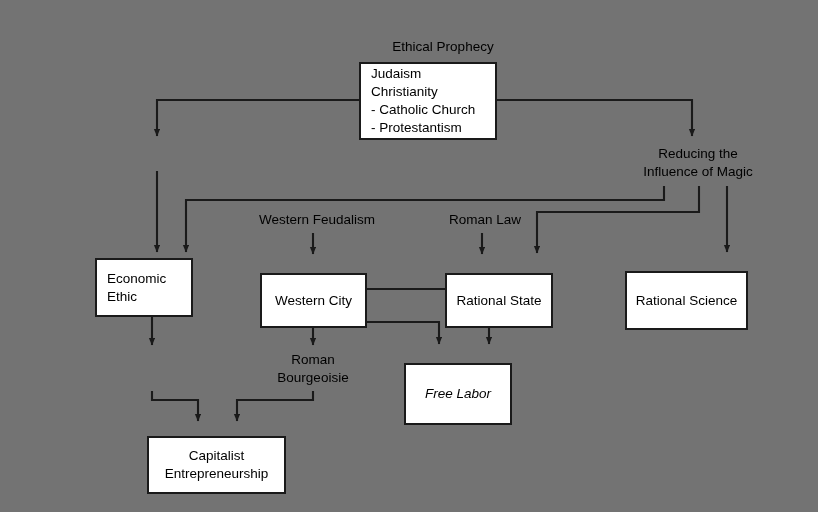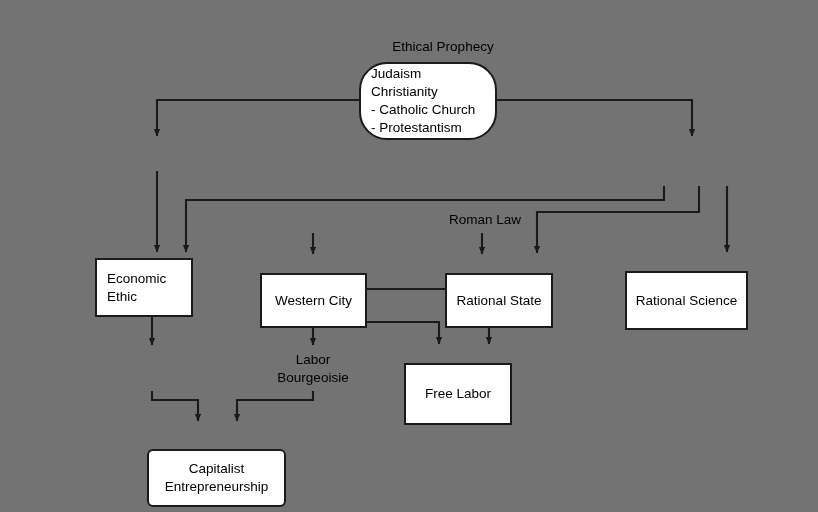--- a/index.html
+++ b/index.html
@@ -95,40 +95,43 @@
 
       <path d="M152,391 L152,400 L198,400 L198,421" marker-end="url(#arrowhead)"></path>
 
       <path d="M313,391 L313,400 L237,400 L237,421" marker-end="url(#arrowhead)"></path>
     </g>
   </svg>
 
   <div class="plain-label" style="left:378px; top:38px; width:130px;">Ethical Prophecy</div>
 
 
+  <div class="plain-label" style="left:634px; top:145px; width:128px;">Reducing the
+Influence of Magic</div>
 
+  <div class="plain-label" style="left:252px; top:211px; width:130px;">Western Feudalism</div>
 
   <div class="plain-label" style="left:440px; top:211px; width:90px;">Roman Law</div>
 
 
-  <div class="plain-label" style="left:258px; top:351px; width:110px;">Labor
+  <div class="plain-label" style="left:258px; top:351px; width:110px;">Roman
 Bourgeoisie</div>
 
-  <div class="node-box left-align" style="left:359px; top:62px; width:138px; height:78px;border-radius:28px;">Judaism
+  <div class="node-box left-align" style="left:359px; top:62px; width:138px; height:78px;">Judaism
 Christianity
 - Catholic Church
 - Protestantism</div>
 
   <div class="node-box left-align" style="left:95px; top:258px; width:98px; height:59px;">Economic
 Ethic</div>
 
   <div class="node-box center-align" style="left:260px; top:260px; width:107px; height:55px;">Western City</div>
 
   <div class="node-box center-align" style="left:445px; top:260px; width:108px; height:55px;">Rational State</div>
 
   <div class="node-box center-align" style="left:625px; top:258px; width:123px; height:59px;">Rational Science</div>
 
-  <div class="node-box center-align" style="left:404px; top:350px; width:108px; height:62px;">Free Labor</div>
+  <div class="node-box center-align" style="left:404px; top:350px; width:108px; height:62px;font-style:italic;">Free Labor</div>
 
-  <div class="node-box center-align" style="left:147px; top:436px; width:139px; height:58px;border-radius:6px;">Capitalist
+  <div class="node-box center-align" style="left:147px; top:423px; width:139px; height:58px;">Capitalist
 Entrepreneurship</div>
 
 </div>
 
 </body></html>

